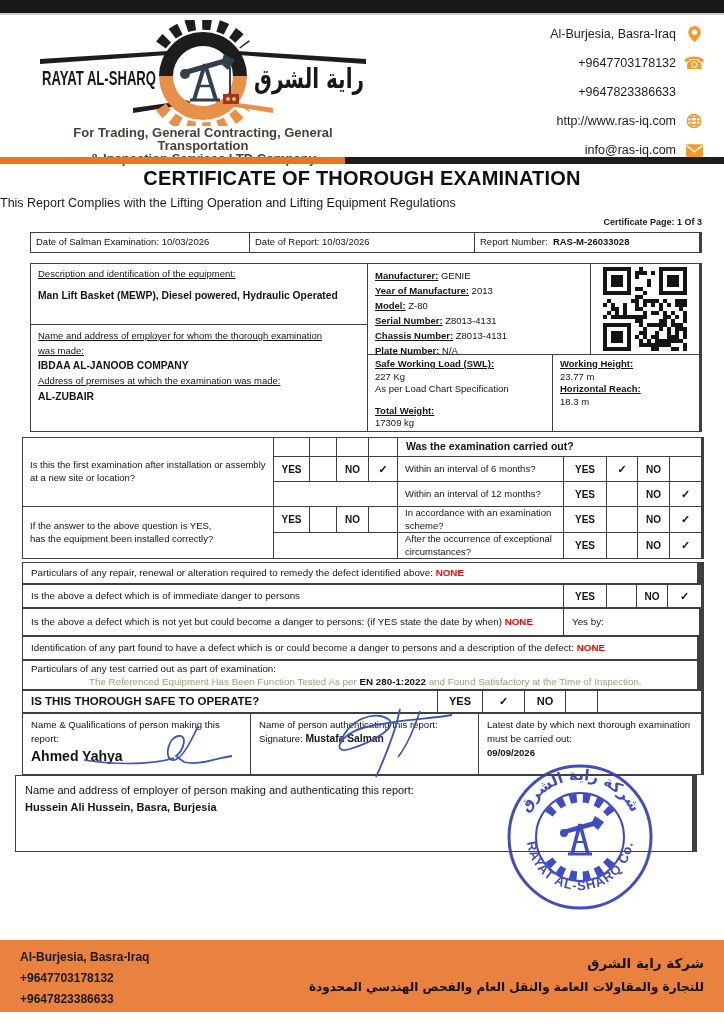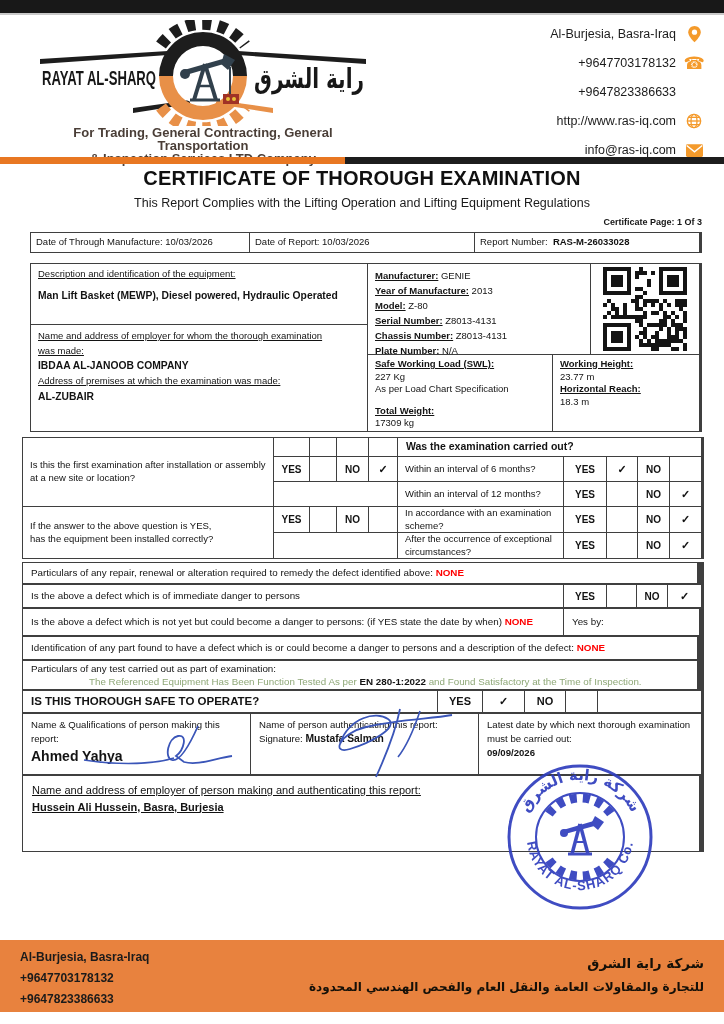--- a/index.html
+++ b/index.html
@@ -13,21 +13,21 @@
   .b{font-weight:bold;}
   .ul{text-decoration:underline;}
   .red{color:#fe0000;font-weight:bold;}
   .green{color:#8fa878;}
   .yn{font-weight:bold;font-size:10px;}
   .chk{font-size:11px;font-weight:bold;}
   .topbar{left:0;top:0;width:724px;height:13px;background:#181818;border-bottom:2px solid #c9c9c9;}
   .div-orange{left:0;top:157px;width:345px;height:7px;background:#e87722;}
   .div-black{left:345px;top:157px;width:379px;height:7px;background:#1d1d1d;}
   .title{left:0;top:167px;width:724px;text-align:center;font-size:20px;font-weight:bold;letter-spacing:.2px;color:#101010;}
-  .subtitle{left:0;top:196px;width:724px;text-align:center;font-size:12.5px;color:#1a1a1a;}
+  .subtitle{left:0;top:196px;width:724px;text-align:left;font-size:12.5px;color:#1a1a1a;}
   .certpage{right:22px;top:217px;font-size:9px;font-weight:bold;color:#161616;}
   .contact-col{right:18px;top:22px;width:240px;display:flex;flex-direction:column;gap:5px;}
   .contact-row{display:flex;align-items:center;justify-content:flex-end;height:24px;font-size:12.5px;color:#1c1c1c;}
   .icon-slot{width:24px;display:flex;align-items:center;justify-content:center;margin-left:6px;}
   .tagline{left:38px;top:126px;width:330px;text-align:center;font-size:13px;font-weight:bold;color:#4a3e37;line-height:13px;}
   .footer{left:0;top:940px;width:724px;height:72px;background:#e8823e;}
   .footer-left{position:absolute;left:20px;top:7px;font-size:12px;font-weight:bold;color:#1b1b1b;line-height:21px;}
   .footer-right{position:absolute;right:20px;top:10px;text-align:right;color:#151008;
                 font-family:"DejaVu Sans",sans-serif;font-weight:bold;}
   .specline{line-height:15px;}
@@ -118,21 +118,21 @@
 
   <div class="abs div-orange"></div>
   <div class="abs div-black"></div>
 
   <div class="abs title">CERTIFICATE OF THOROUGH EXAMINATION</div>
   <div class="abs subtitle">This Report Complies with the Lifting Operation and Lifting Equipment Regulations</div>
   <div class="abs certpage">Certificate Page: 1 Of 3</div>
 
   <div class="abs grid" style="left:30px;top:232px;width:670px;grid-template-columns:218px 224px 224px;grid-template-rows:19px;">
     <div class="cell vc">
-      <span>Date of Through Manufacture:</span>&nbsp;<span>10/03/2026</span>
+      <span>Date of Salman Examination:</span>&nbsp;<span>10/03/2026</span>
     </div>
     <div class="cell vc">
       <span>Date of Report:</span>&nbsp;<span>10/03/2026</span>
     </div>
     <div class="cell vc">
       <span>Report Number:</span>&nbsp;&nbsp;<span class="b">RAS-M-26033028</span>
     </div>
   </div>
 
   <div class="abs grid" style="left:30px;top:263px;width:670px;grid-template-columns:336px 184px 37px 108px;grid-template-rows:60px 29px 76px;">
@@ -405,21 +405,21 @@
     <div class="cell sig-label" style="padding:4px 8px;">
       <span>Name of person authenticating this report:</span><br>
       <span>Signature: </span><span class="b" style="font-size:10.3px;">Mustafa Salman</span>
     </div>
     <div class="cell sig-label" style="padding:4px 8px;">
       <span>Latest date by which next thorough examination must be carried out:</span><br>
       <span class="b">09/09/2026</span>
     </div>
   </div>
 
-  <div class="abs grid" style="left:22px;top:775px;width:680px;grid-template-columns:676px;grid-template-rows:75px;text-decoration:underline;">
+  <div class="abs grid" style="left:15px;top:775px;width:680px;grid-template-columns:676px;grid-template-rows:75px;">
     <div class="cell" style="padding:6px 9px;font-size:11px;line-height:1.5;">
       <div>Name and address of employer of person making and authenticating this report:</div>
       <div class="b">Hussein Ali Hussein, Basra, Burjesia</div>
     </div>
   </div>
 
   <svg class="abs" style="left:48px;top:716px;pointer-events:none;" width="210" height="58" viewBox="0 0 210 58">
     <path d="M150 10 C 142 28 132 46 124 44 C 116 42 120 22 130 20 C 140 18 136 34 128 40 L 136 46 C 150 50 168 42 184 40" fill="none" stroke="#3a55b8" stroke-width="1.8"></path>
     <path d="M126 42 C 100 50 60 48 36 44" fill="none" stroke="#3a55b8" stroke-width="1.6"></path>
   </svg>

